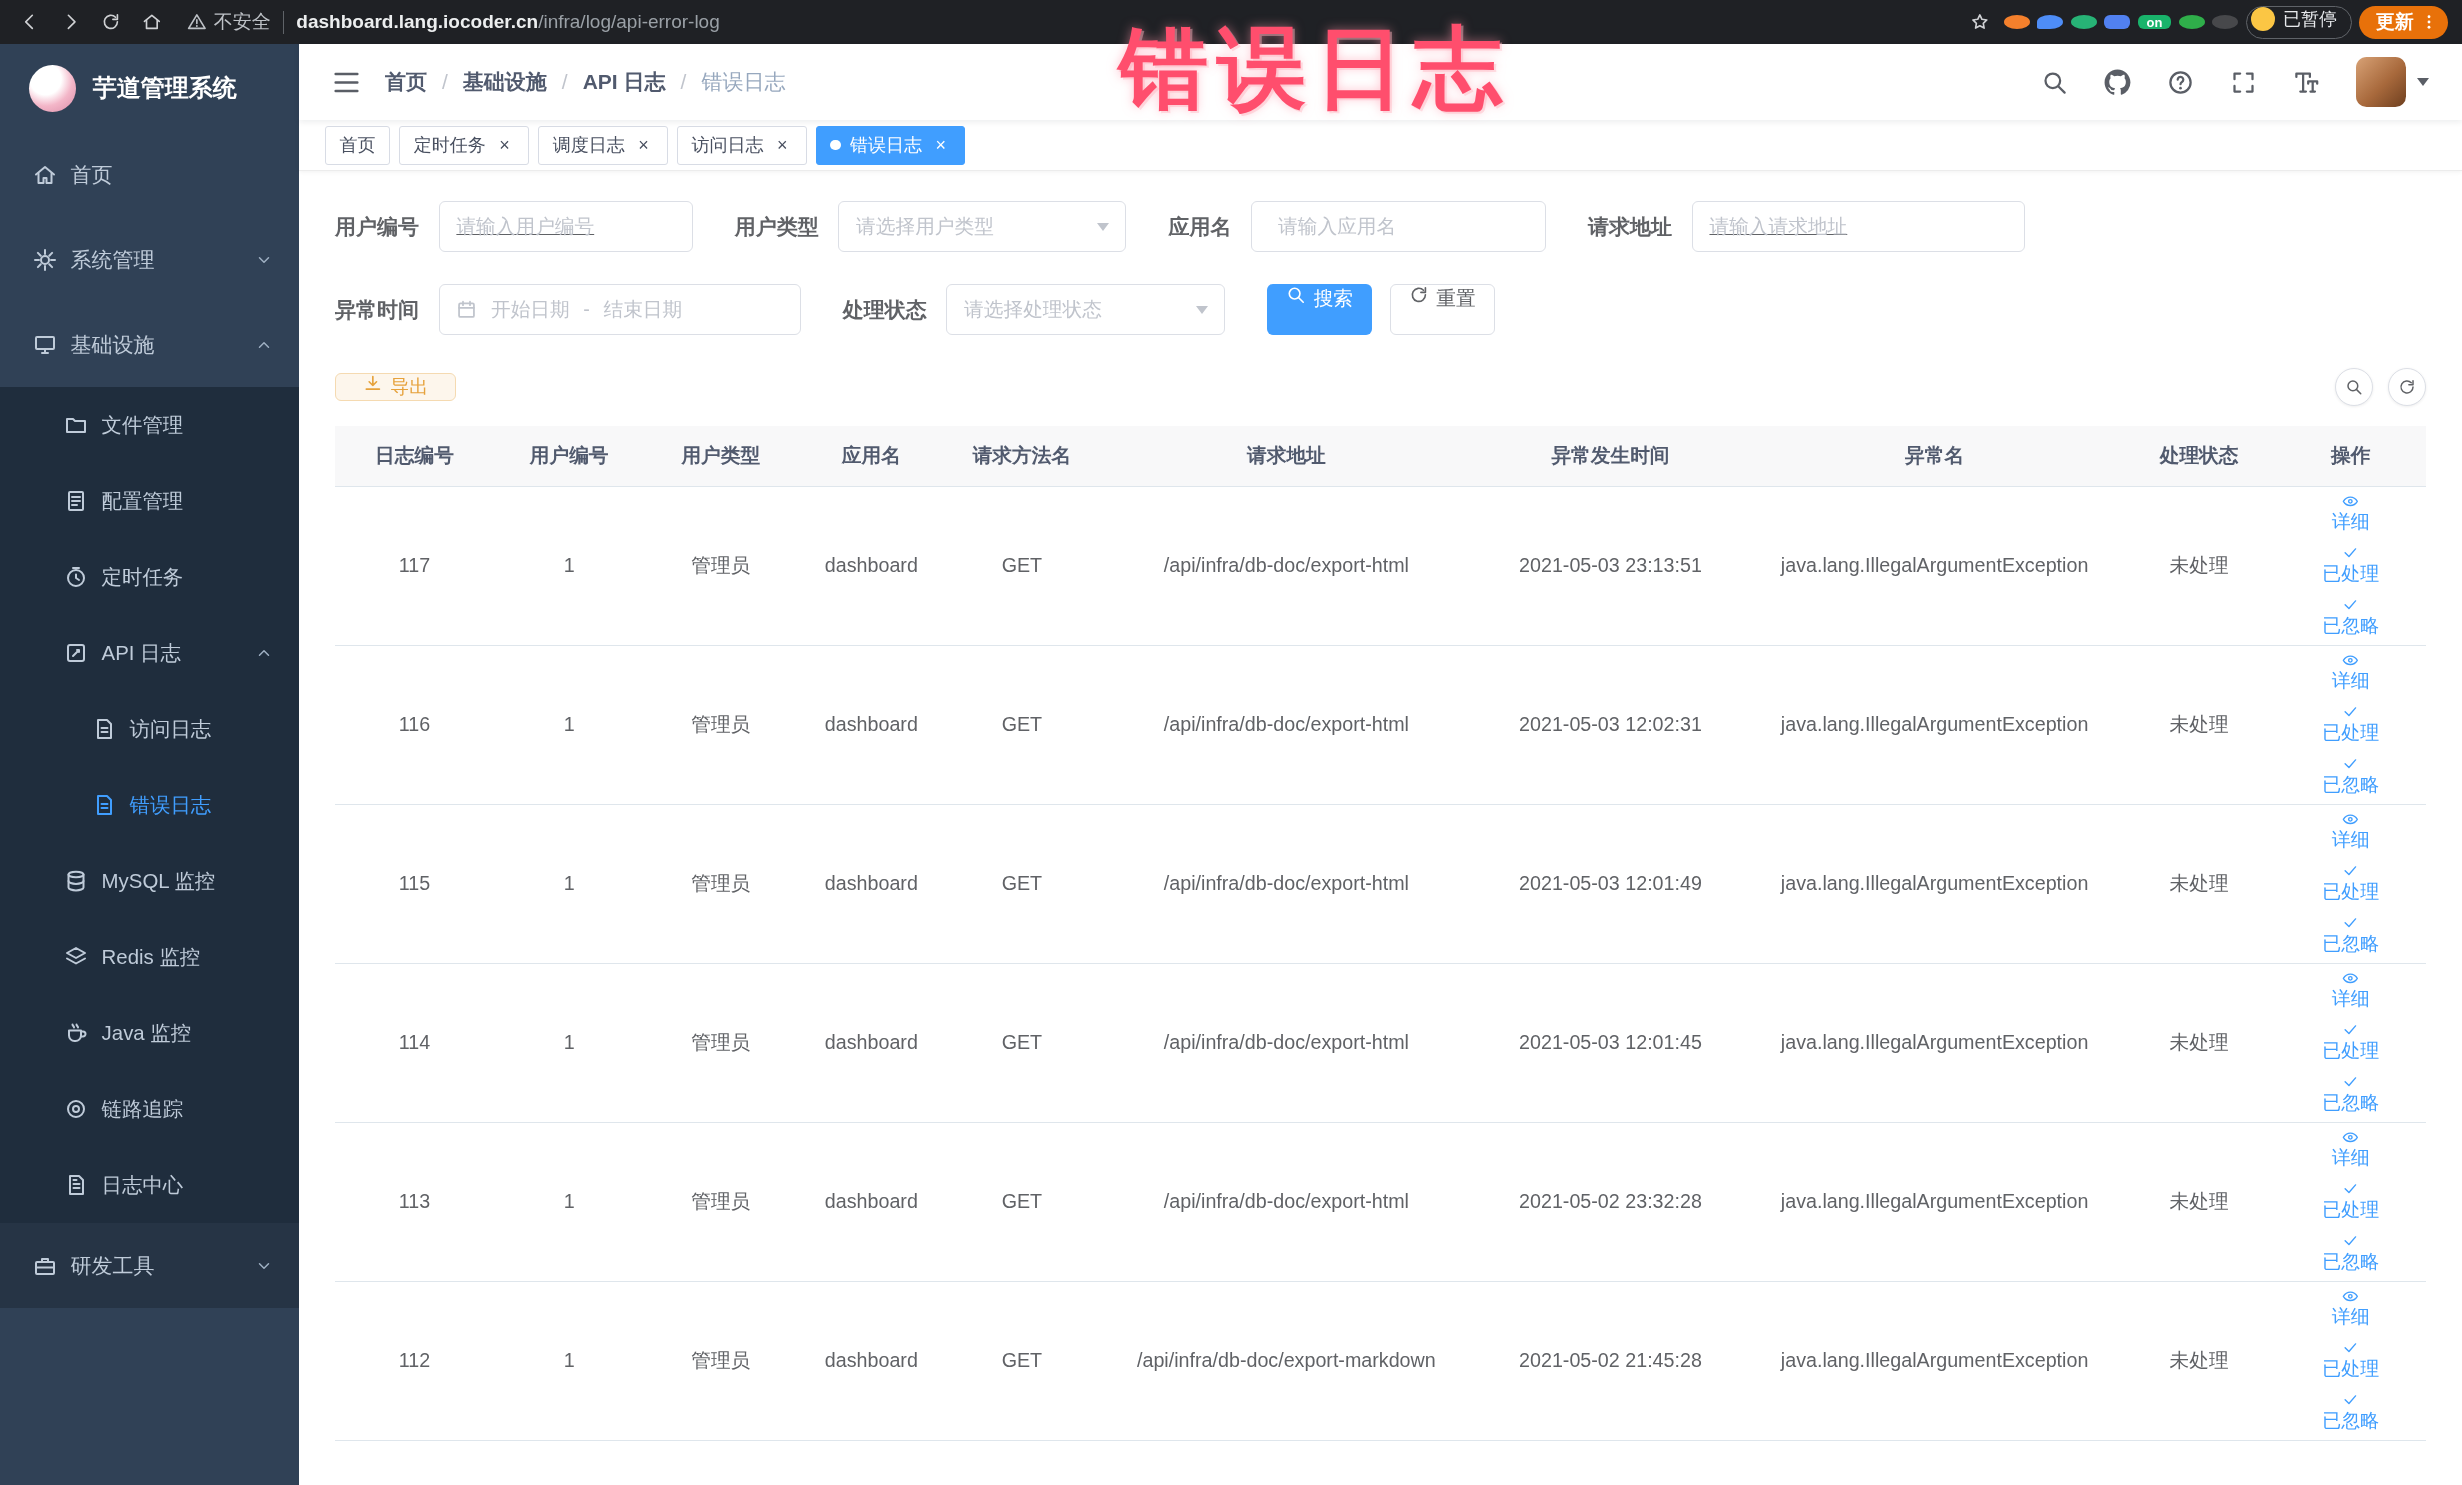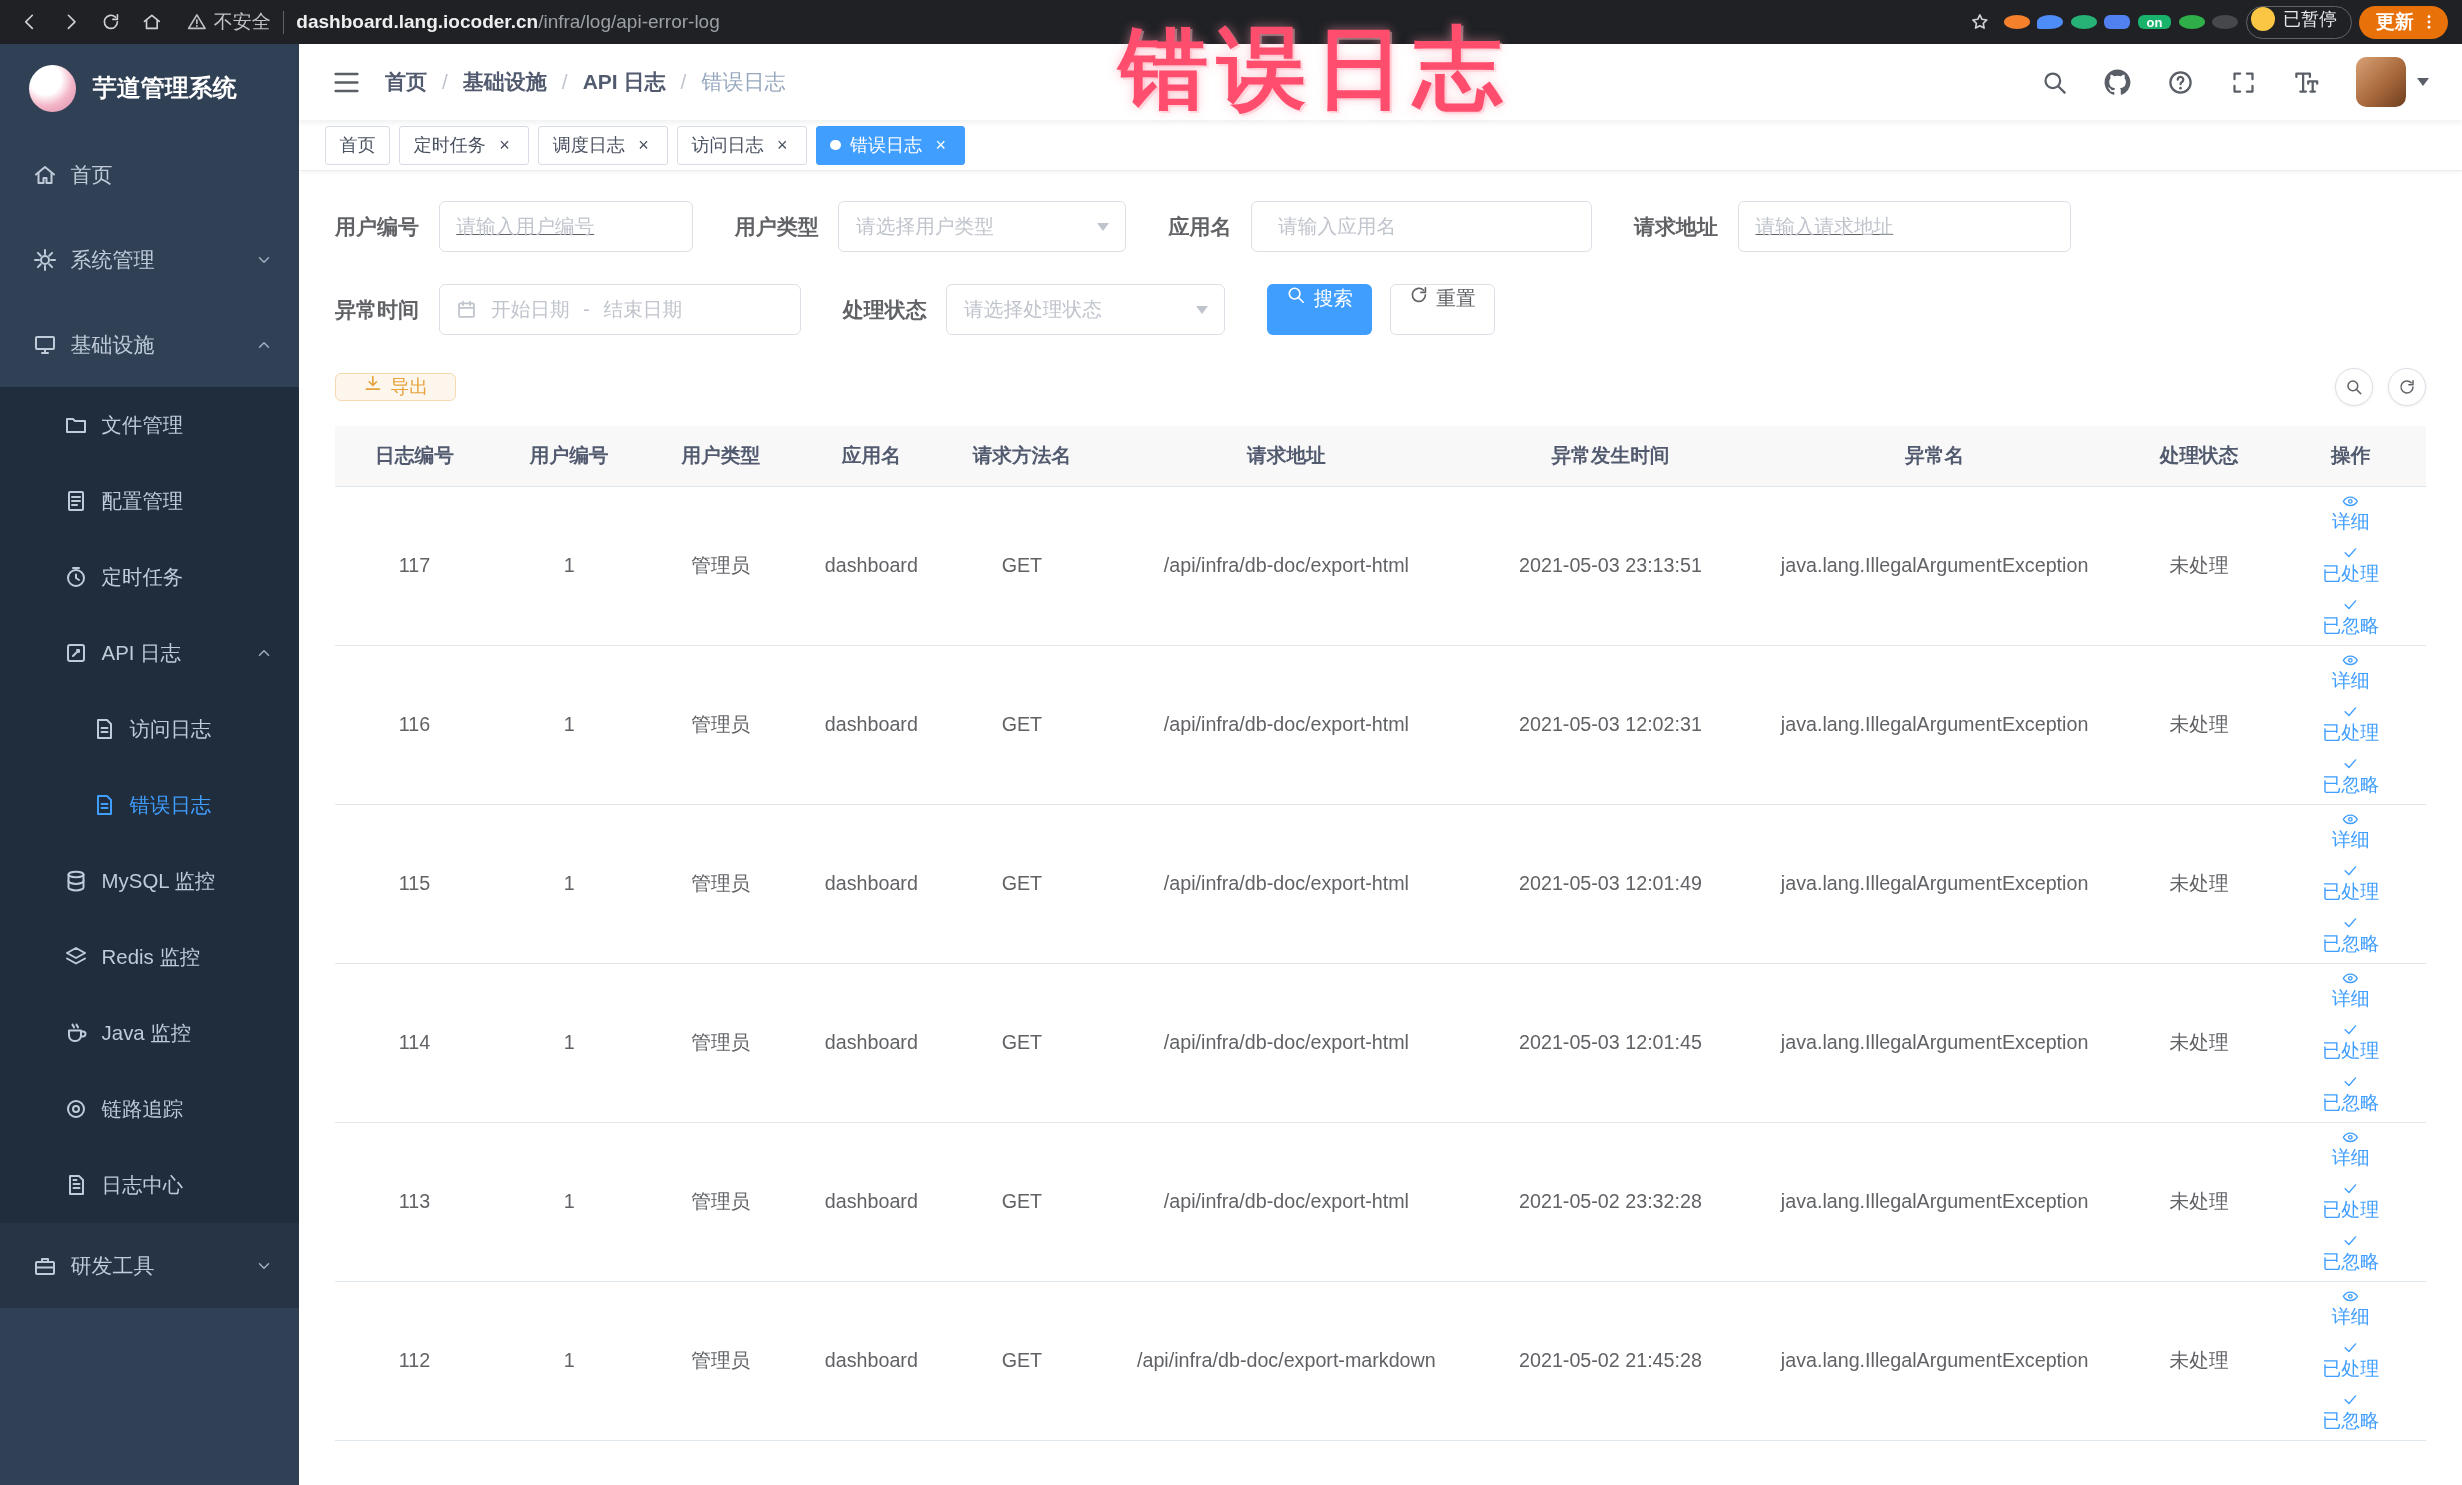--- a/index.html
+++ b/index.html
@@ -76,21 +76,21 @@
 
   
   .content{flex:1;background:#fff;padding:30px 36px 0;}
   .filter-row{display:flex;align-items:center;}
   .filter-row + .filter-row{margin-top:32px;}
   .f-group{display:flex;align-items:center;margin-right:42px;}
   .f-label{font-size:21px;font-weight:700;color:#606266;margin-right:19.7px;white-space:nowrap;}
   .control{height:51px;border:1.5px solid #dcdfe6;border-radius:6px;background:#fff;display:flex;align-items:center;padding:0 16.7px;font-size:19.7px;color:#606266;}
   input.control{outline:none;}
   input.control::placeholder{color:#c0c4cc;}
-  .w360{width:254px;text-decoration:underline;}.w380{width:288px;}.w390{width:341px;padding-left:26px;}.w385{width:333px;text-decoration:underline;}.w368{width:279px;}
+  .w360{width:254px;text-decoration:underline;}.w380{width:288px;}.w390{width:295px;padding-left:26px;}.w385{width:333px;text-decoration:underline;}.w368{width:279px;}
   .select{justify-content:space-between;cursor:pointer;}
   .ph{color:#c0c4cc;white-space:nowrap;}
   .caret{width:0;height:0;border-left:6.8px solid transparent;border-right:6.8px solid transparent;border-top:8.3px solid #c0c4cc;margin-left:12px;}
   .date-range{width:362px;gap:13.6px;cursor:pointer;}
   .date-range .cal{color:#c0c4cc;}
   .date-range .cal svg{width:21px;height:21px;}
   .btn{height:51px;border-radius:6px;display:inline-flex;font-size:19.7px;padding:0 18px;gap:7.6px;border:1.5px solid transparent;cursor:pointer;background:#fff;font-family:inherit;}
   .btn + .btn{margin-left:18px;}
   .btn svg{width:19.7px;height:19.7px;}
   .btn-primary{background:#409eff;color:#fff;}

